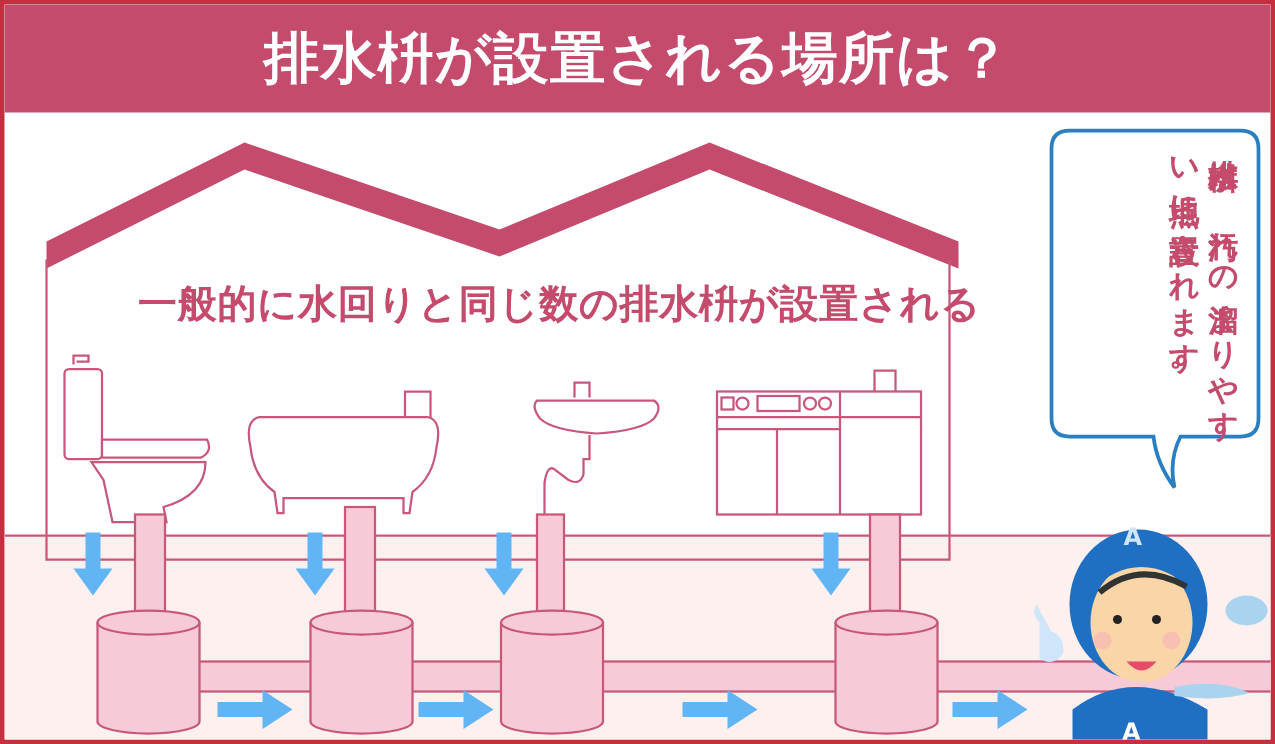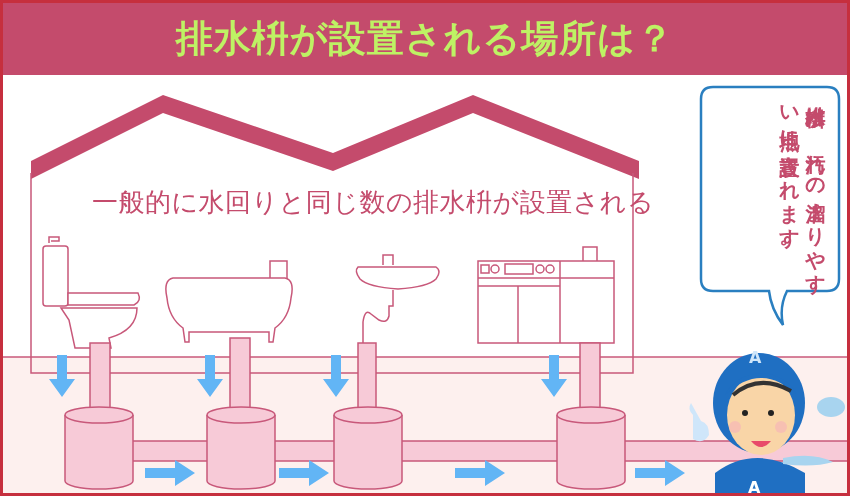--- a/index.html
+++ b/index.html
@@ -1,21 +1,21 @@
 <!DOCTYPE html>
 <html><head>
 <meta charset="utf-8">
 <style>
   html,body{margin:0;padding:0;}
   body{width:850px;height:496px;overflow:hidden;background:#fff;font-family:"DejaVu Sans",sans-serif;}
   .frame{position:relative;width:850px;height:496px;box-sizing:border-box;border:3px solid #c62f3e;background:#fff;overflow:hidden;}
   .header{position:absolute;left:0;top:0;width:844px;height:72px;background:#c44b6c;display:flex;align-items:center;justify-content:center;}
-  .header h1{margin:0;color:#bef264;font-size:37px;font-weight:bold;letter-spacing:1px;}
+  .header h1{margin:0;color:#ffffff;font-size:37px;font-weight:bold;letter-spacing:1px;}
   .scene{position:absolute;left:0;top:0;}
-  .subtitle{position:absolute;left:28px;top:182px;width:684px;text-align:center;color:#c44b6c;font-size:26px;font-weight:normal;letter-spacing:0.5px;}
+  .subtitle{position:absolute;left:28px;top:182px;width:684px;text-align:center;color:#c44b6c;font-size:26px;font-weight:bold;letter-spacing:0.5px;}
   .bubble-text{position:absolute;left:711px;top:88px;width:115px;height:200px;writing-mode:vertical-rl;color:#c44b6c;font-size:20px;font-weight:bold;line-height:26px;letter-spacing:1px;}
 </style>
 </head>
 <body>
 
 <div class="frame">
 
   <svg class="scene" width="850" height="496" viewBox="0 0 850 496">
 
     <rect x="0" y="354" width="850" height="142" fill="#fdf0ee"></rect>

